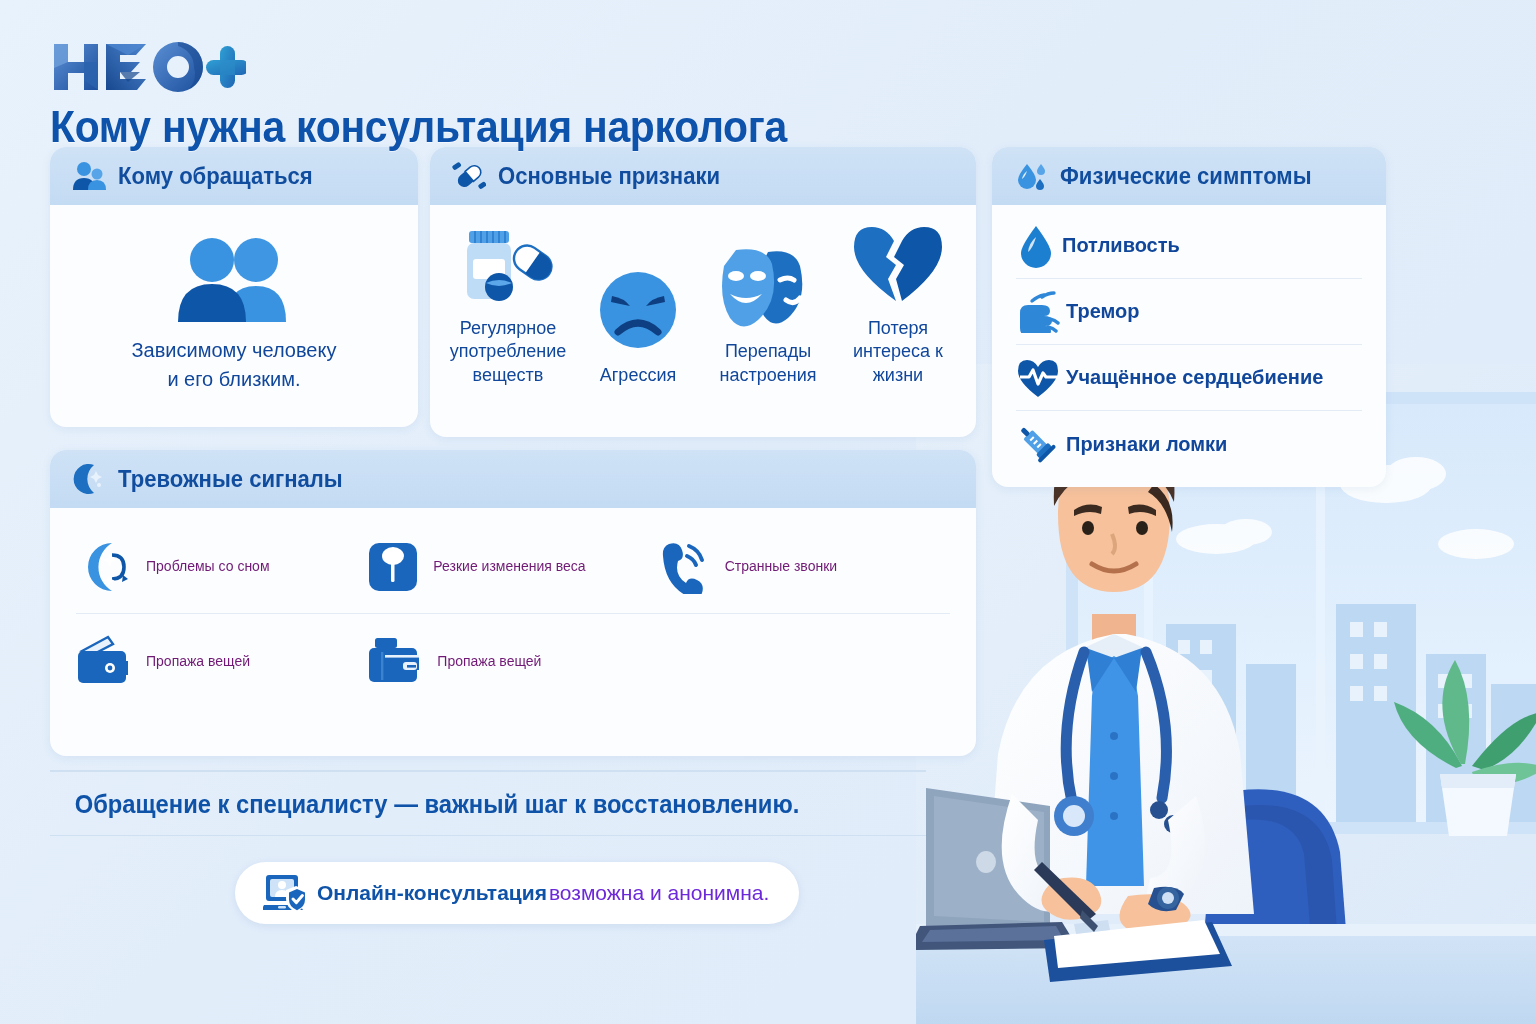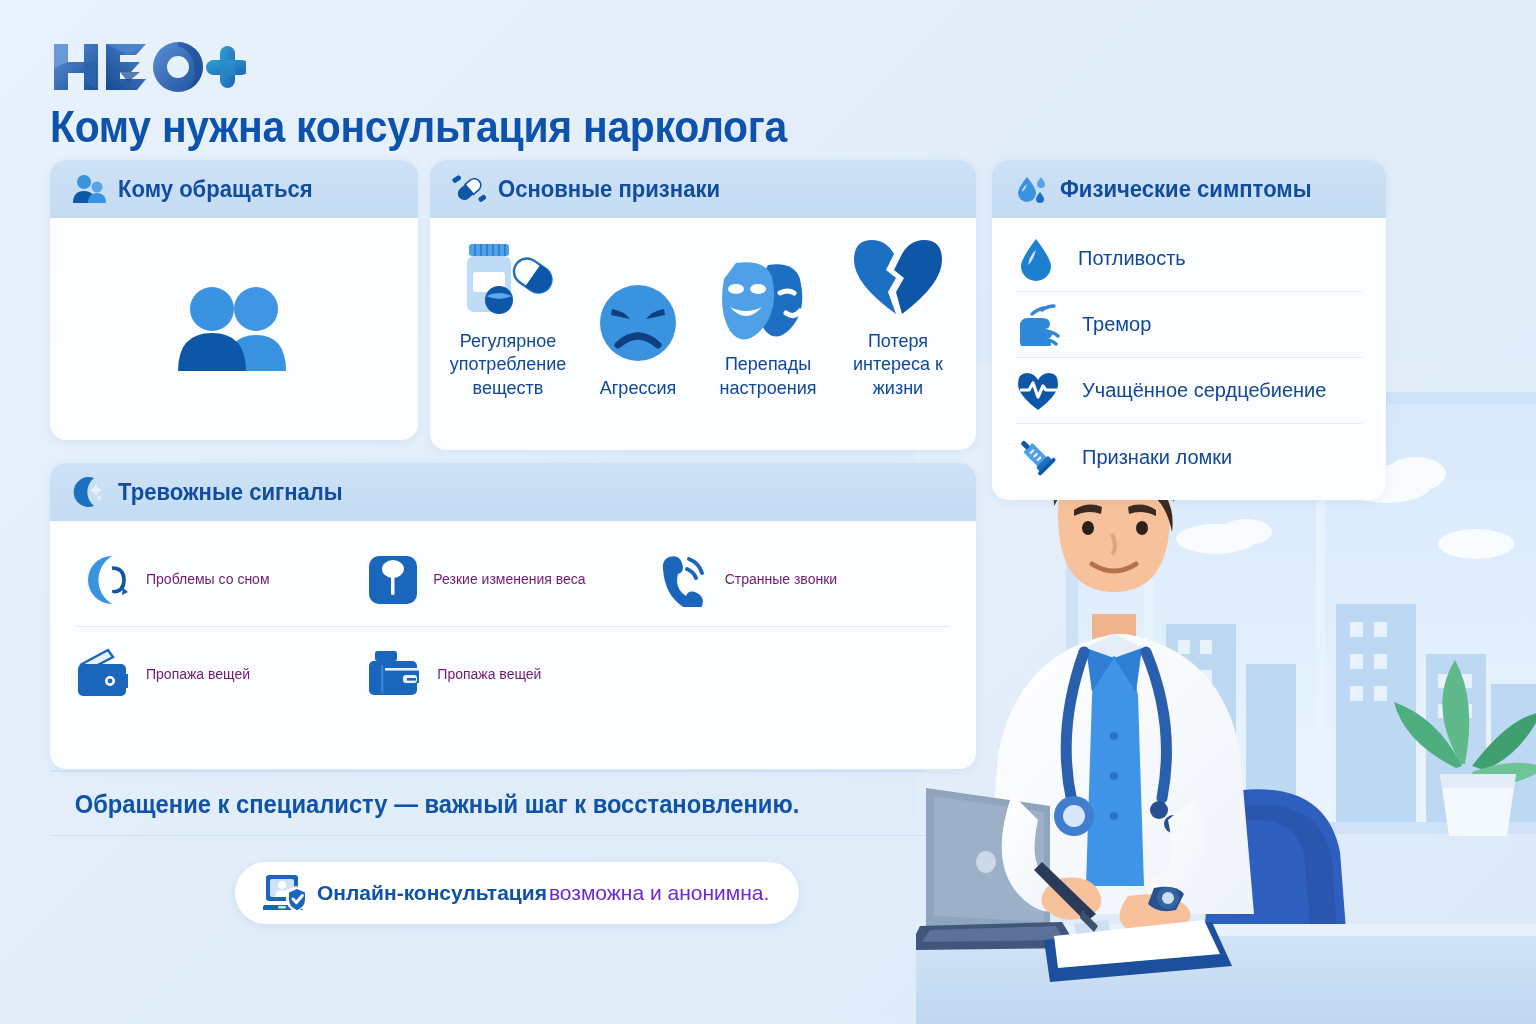--- a/index.html
+++ b/index.html
@@ -28,21 +28,20 @@
   }
 
   
   .card {
     position: absolute;
     background: #fcfdff;
     border-radius: 16px;
     box-shadow: 0 2px 10px rgba(60,110,170,.09);
     overflow: hidden;
     z-index: 5;
-    margin-top: 13px;
   }
   .card-head {
     background: linear-gradient(180deg,#cfe2f6 0%, #c3dbf3 100%);
     display: flex; align-items: center; gap: 12px;
     padding: 0 22px;
     height: 58px;
   }
   .card-head .ttl {
     font-size: 23px; font-weight: 700; color: #114d9e;
     white-space: nowrap; transform: scaleX(0.96); transform-origin: left center;
@@ -56,21 +55,21 @@
 
   
   #card-signs { left: 430px; top: 147px; width: 546px; height: 290px; }
   #card-signs .card-body { display: flex; justify-content: space-between; align-items: flex-end; padding: 16px 16px 0; }
   .sign { width: 124px; display: flex; flex-direction: column; align-items: center; }
   .sign .lbl { margin-top: 12px; text-align: center; font-size: 18px; line-height: 1.3; color: #11479b; }
 
   
   #card-phys { left: 992px; top: 147px; width: 394px; height: 340px; }
   #card-phys .card-body { padding: 8px 24px 10px; }
-  .prow { display: flex; align-items: center; gap: 22px; min-height: 66px; border-bottom: 1.5px solid #e3ecf6; }
+  .prow { display: flex; align-items: center; gap: 6px; min-height: 66px; border-bottom: 1.5px solid #e3ecf6; font-weight: bold; }
   .prow:last-child { border-bottom: none; }
   .prow .lbl { font-size: 20px; line-height: 1.25; color: #11479b; }
 
   
   #card-alarm { left: 50px; top: 450px; width: 926px; height: 306px; }
   #card-alarm .card-body { padding: 12px 26px 14px; }
   .alarm-grid { display: grid; grid-template-columns: 1fr 1fr 1fr; }
   .acell { display: flex; align-items: center; gap: 14px; min-height: 94px; padding-right: 14px; }
   .acell.rowtop { border-bottom: 1.5px solid #e3ecf6; }
   .acell .lbl { font-size: 14px; line-height: 1.3; color: #701a75; }
@@ -289,20 +288,24 @@
   </div>
   <div class="card-body">
     <span>
       <svg width="140" height="86" viewBox="0 0 140 86">
         <circle cx="48" cy="24" r="22" fill="#3a93e0"></circle>
         <circle cx="92" cy="24" r="22" fill="#3f97e3"></circle>
         <path d="M62 86 q0 -36 30 -36 q30 0 30 36 z" fill="#3a93e0"></path>
         <path d="M14 86 q0 -38 34 -38 q34 0 34 38 z" fill="#0e56a8"></path>
       </svg>
     </span>
+    <div class="who-text">
+      <span style="white-space:pre-line">Зависимому человеку
+и его близким.</span>
+    </div>
   </div>
 </section>
 
 <section class="card" id="card-signs">
   <div class="card-head">
     <span>
       <svg width="34" height="30" viewBox="0 0 34 30">
         <g transform="rotate(-40 17 15)">
           <rect x="4" y="9" width="26" height="13" rx="6.5" fill="#0e56a8"></rect>
           <path d="M17 9 h6.5 a6.5 6.5 0 0 1 0 13 H17 z" fill="#ffffff" stroke="#0e56a8" stroke-width="1.6"></path>

